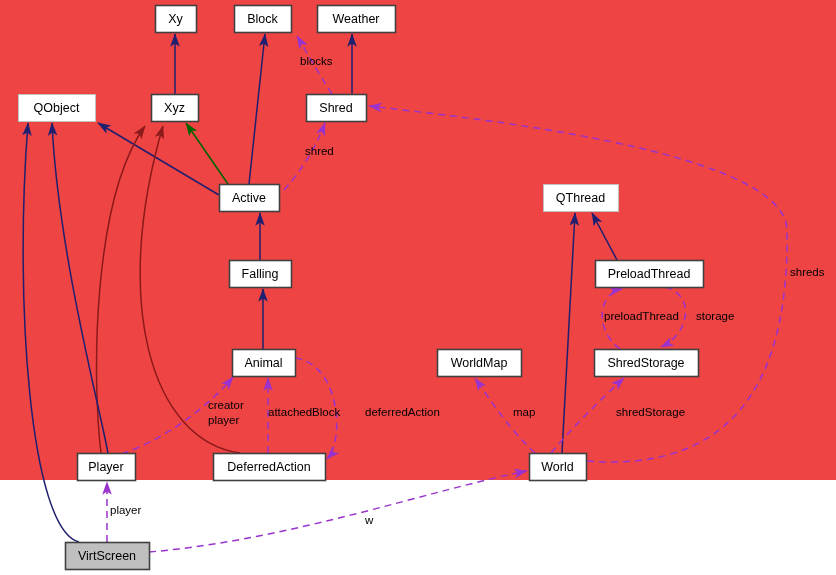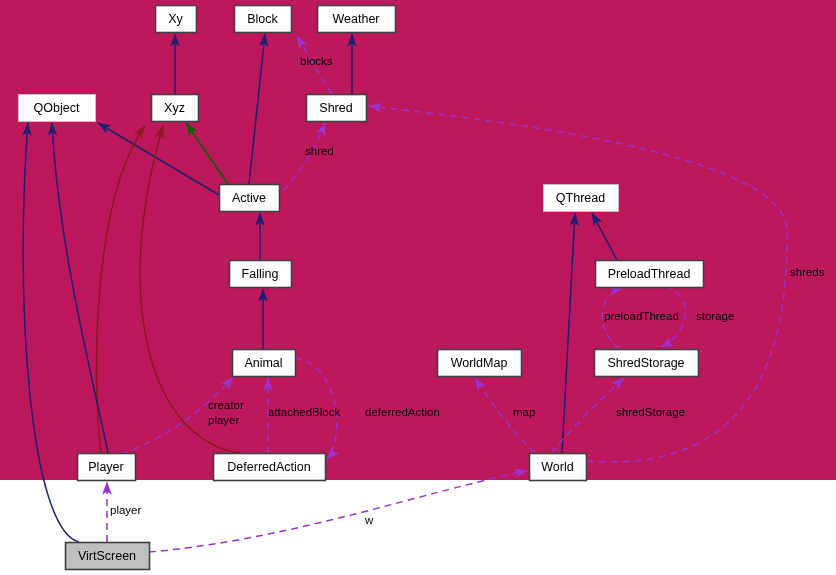--- a/index.html
+++ b/index.html
@@ -1,18 +1,18 @@
 <!DOCTYPE html>
 <html><head>
 <meta charset="utf-8">
 <style>
   html,body{margin:0;padding:0;background:#ffffff;}
   body{width:836px;height:575px;overflow:hidden;
        font-family:"Liberation Sans","DejaVu Sans",sans-serif;}
-  #diagram{position:relative;width:836px;height:480px;background:#be185d;}
+  #diagram{position:relative;width:836px;height:480px;background:#ef4444;}
   svg{position:absolute;left:0;top:0;width:836px;height:575px;}
   .node-label{font-family:"Liberation Sans","DejaVu Sans",sans-serif;
               font-size:12.5px;fill:#000;text-anchor:middle;
               dominant-baseline:middle;}
   .edge-label{font-family:"Liberation Sans","DejaVu Sans",sans-serif;
               font-size:11.5px;fill:#000;dominant-baseline:middle;}
 </style>
 </head>
 <body>
 

